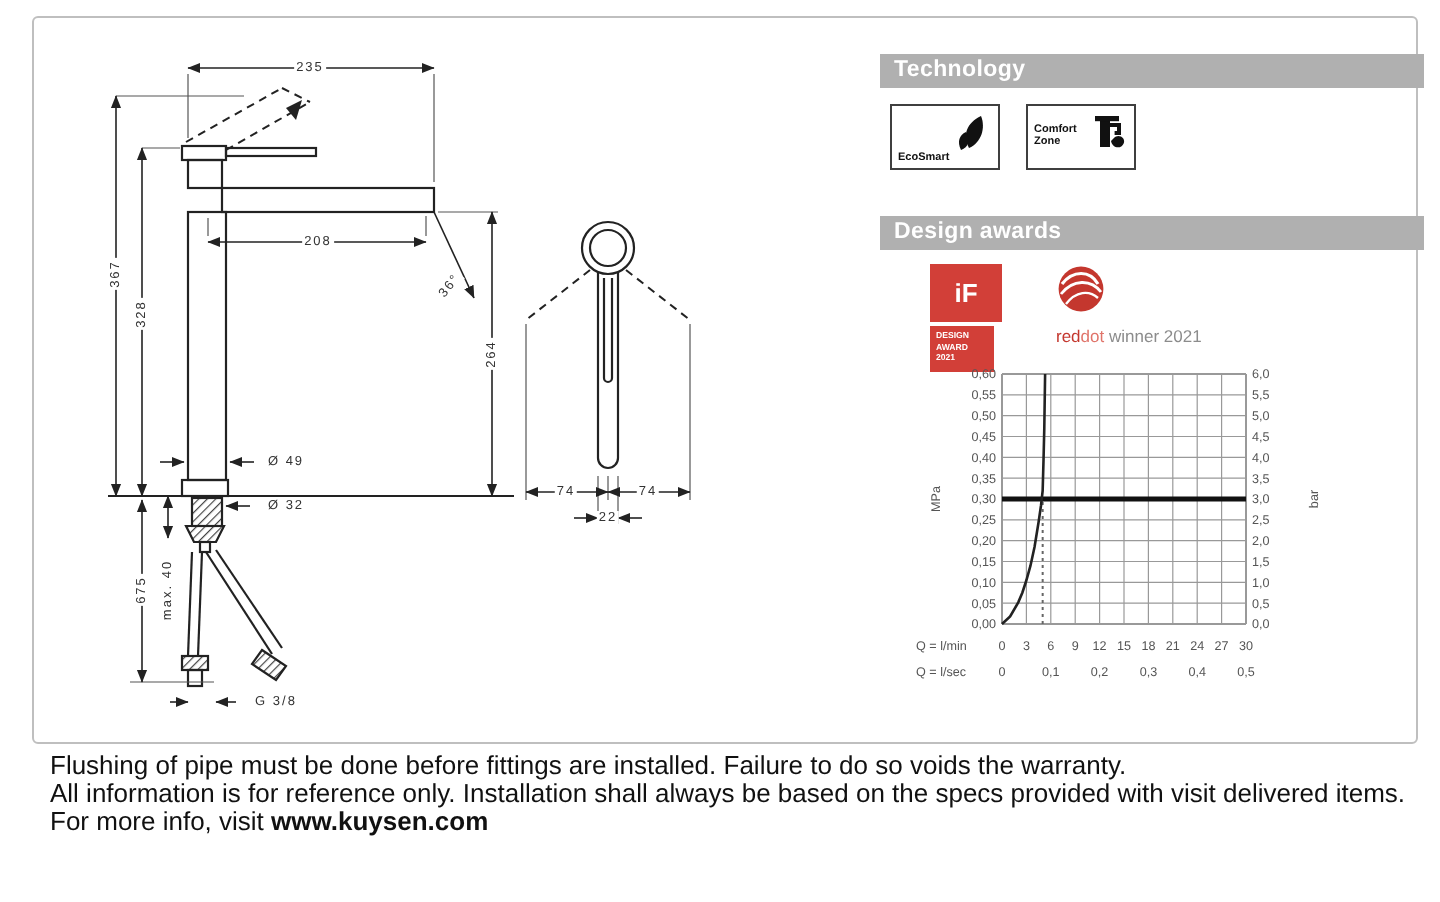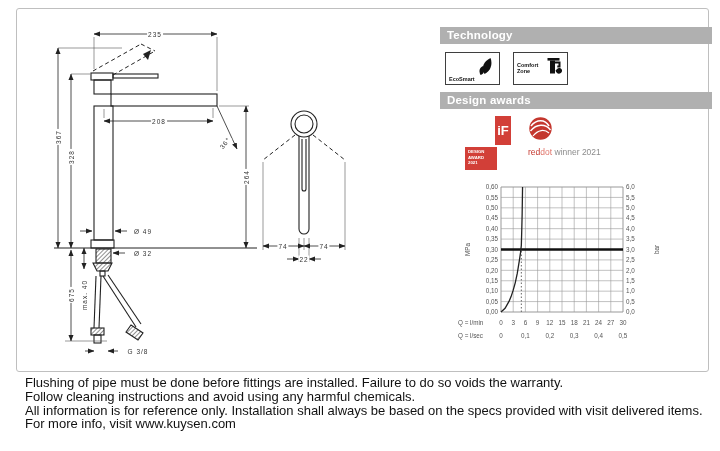--- a/index.html
+++ b/index.html
@@ -10,42 +10,42 @@
   .drawing{position:absolute;left:0;top:0;}
   
   .dim{position:absolute;font-size:6.5px;letter-spacing:1px;color:#333;background:#fff;
        padding:0 1px;transform:translate(-50%,-50%);white-space:nowrap;line-height:7px;}
   .dim.rot{transform:translate(-50%,-50%) rotate(-90deg);}
   .dim.ang{transform:translate(-50%,-50%) rotate(-52deg);}
   
   .panel{position:absolute;left:423px;top:18px;width:272px;}
   .bar{height:17px;background:var(--header-gray,#b0b0b0);color:#fff;font-weight:bold;
        font-size:11.5px;line-height:17px;padding-left:7px;letter-spacing:.2px;}
-  .bar2{margin-top:7px;}
+  .bar2{margin-top:23px;}
   .badges{display:flex;gap:13px;margin:8px 0 0 5px;}
   .badge{position:relative;width:53px;height:31px;border:1.6px solid #3f3f3f;background:#fff;}
   .badge-label{position:absolute;left:3px;bottom:2px;font-size:5.5px;font-weight:bold;color:#111;line-height:6px;}
   .badge-label.cz{bottom:auto;top:9px;width:24px;}
   .badge-icon{position:absolute;right:3px;top:4px;}
   .awards{display:flex;gap:31px;margin:7px 0 0 25px;align-items:flex-start;}
   .if-logo{width:32px;}
-  .if-top{width:16px;height:29px;background:var(--award-red,#d23f38);color:#fff;font-weight:bold;
-          font-size:13px;display:flex;align-items:center;justify-content:center;margin-left:30px;}
+  .if-top{width:36px;height:29px;background:var(--award-red,#d23f38);color:#fff;font-weight:bold;
+          font-size:13px;display:flex;align-items:center;justify-content:center;}
   .if-bottom{margin-top:2px;width:32px;height:23px;background:var(--award-red,#d23f38);color:#fff;
           font-size:4.3px;font-weight:bold;line-height:5.6px;padding:2px 0 0 3px;box-sizing:border-box;
           width:32px;word-spacing:32px;}
   .reddot{display:flex;flex-direction:column;}
   .rd-text{margin-top:6px;font-size:8.5px;white-space:nowrap;}
   .rd-red{color:var(--reddot-red,#c4372e);font-weight:normal;}
   .rd-dot{color:var(--reddot-dot,#e0746a);font-weight:normal;}
   .rd-rest{color:var(--caption-gray,#8c8c8c);text-align:right;}
   .chart-wrap{position:absolute;left:439px;top:172px;width:256px;height:170px;}
   
   .footer{position:absolute;left:25px;top:376px;width:680px;font-size:13px;line-height:13.8px;color:#111;}
-  .site{font-weight:normal;text-align:center;}
+  .site{font-weight:bold;text-align:center;}
 </style>
 </head>
 <body>
 
 <div class="page">
   <div class="card">
 
     <svg class="drawing" width="691" height="362" viewBox="0 0 691 362">
       <defs>
         <marker id="ah" viewBox="0 0 10 10" refX="9.5" refY="5" markerWidth="8" markerHeight="8" orient="auto-start-reverse">
@@ -265,17 +265,16 @@
           <text x="203" y="68.5" text-anchor="middle" transform="rotate(-90 203 68.5)" font-size="6.3px" fill="#555" font-family="&quot;Liberation Sans&quot;,sans-serif">bar</text>
           <line x1="65.33333333333333" y1="131" x2="65.33333333333333" y2="68.5" stroke="#666" stroke-width="1" stroke-dasharray="1.5 2"></line>
           <line x1="45" y1="68.5" x2="167" y2="68.5" stroke="#111" stroke-width="2.6"></line>
           <polyline points="45,131 49.06666666666666,127.25 53.13333333333333,120.16666666666667 55.166666666666664,115.375 57.2,109.125 59.233333333333334,101.83333333333333 61.266666666666666,92.45833333333333 63.3,79.95833333333334 64.52,71.625 65.33333333333333,64.33333333333333 65.74,49.75 66.14666666666668,33.08333333333333 66.55333333333334,6" fill="none" stroke="#222" stroke-width="1.3"></polyline>
         </svg>
     </div>
   </div>
 
   <div class="footer">
     <div>Flushing of pipe must be done before fittings are installed. Failure to do so voids the warranty.</div>
-    <div>Follow cleaning instructions and avoid using any harmful chemicals.</div>
     <div>All information is for reference only. Installation shall always be based on the specs provided with visit delivered items.</div>
     <div><span>For more info, visit </span><span class="site">www.kuysen.com</span></div>
   </div>
 </div>
 
 </body></html>

